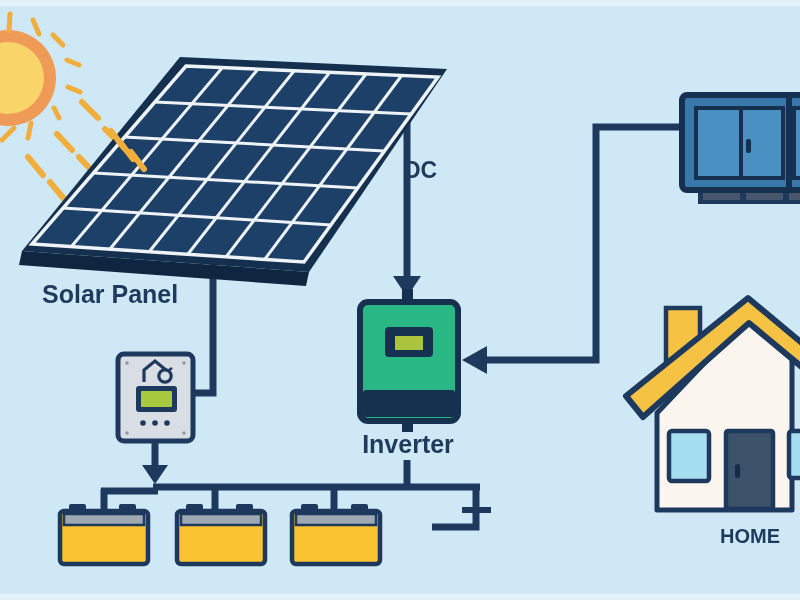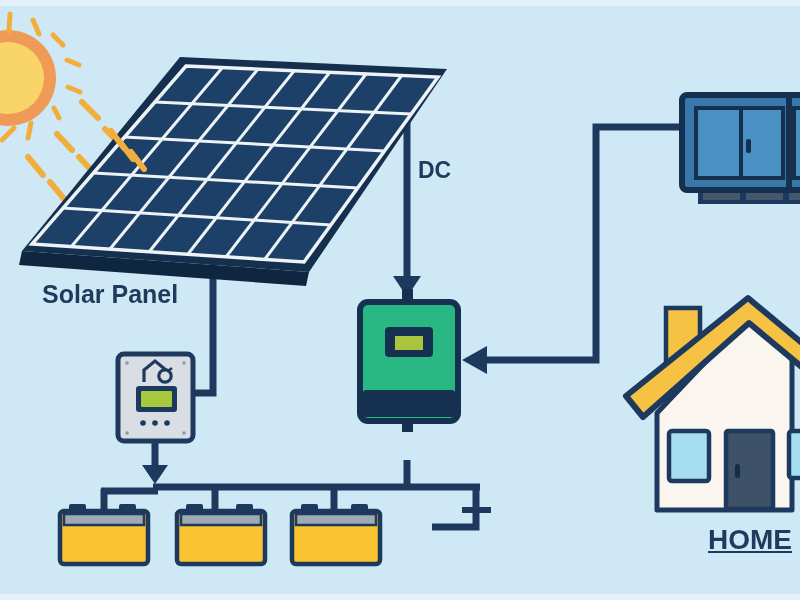--- a/index.html
+++ b/index.html
@@ -163,15 +163,16 @@
     <polygon stroke="#1d3a5e" stroke-width="5" stroke-linejoin="round" points="657,510 657,413 750,315 792,352 792,510" fill="#faf5ee"></polygon>
     <polygon stroke="#1d3a5e" stroke-width="6" stroke-linejoin="round" points="626,396 748,298 815,354 815,378 749,323 643,417" fill="#f6c244"></polygon>
     <rect x="669" y="431" width="40" height="50" rx="3" stroke="#1d3a5e" stroke-width="4.5" fill="#a5def1"></rect>
     <rect x="789" y="431" width="30" height="47" rx="3" stroke="#1d3a5e" stroke-width="4.5" fill="#a5def1"></rect>
     <rect x="726" y="431" width="47" height="78" rx="2" stroke="#1d3a5e" stroke-width="4.5" fill="#3d5168"></rect>
     <rect x="735" y="464" width="5" height="14" rx="2.5" fill="#152c45"></rect>
   </g>
 </svg>
 
   <div class="lbl" style="left:42px;top:282px;font-size:25px;">Solar Panel</div>
-  <div class="lbl" style="left:418px;top:159px;font-size:23px;">DC</div>
-  <div class="lbl center" style="left:750px;top:526px;font-size:28px;text-decoration:underline;">HOME</div>
+  <div class="lbl" style="left:404px;top:159px;font-size:23px;">DC</div>
+  <div class="lbl center" style="left:408px;top:432px;font-size:25px;">Inverter</div>
+  <div class="lbl center" style="left:750px;top:526px;font-size:20px;">HOME</div>
 </div>
 
 </body></html>

